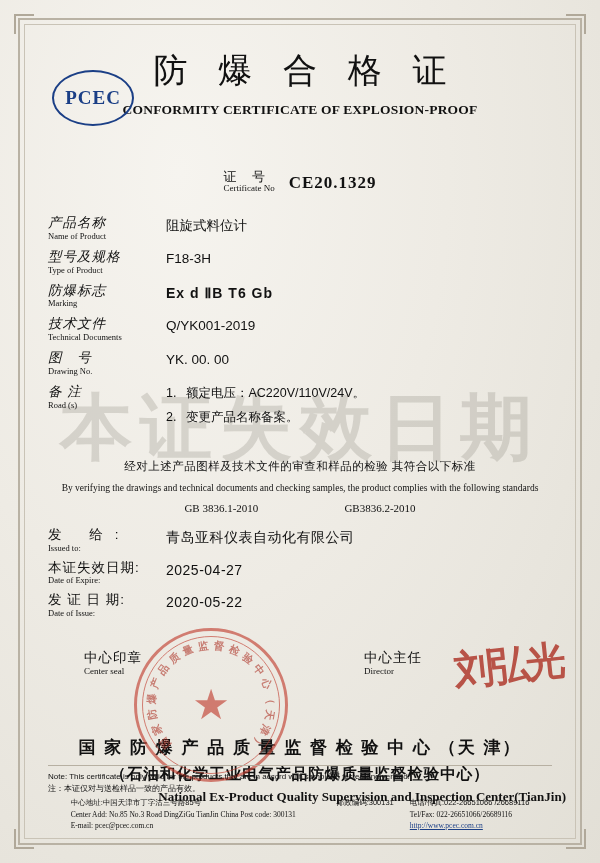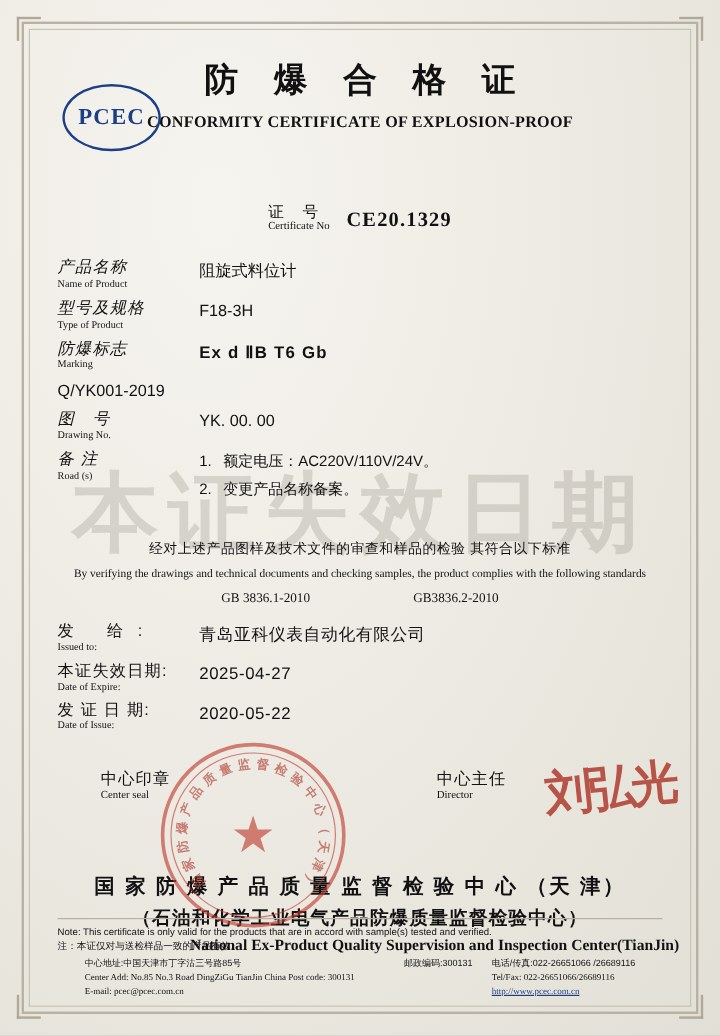--- a/index.html
+++ b/index.html
@@ -38,21 +38,21 @@
   
   .header{position:relative;height:108px;}
   .logo{
     position:absolute;left:18px;top:22px;
     width:78px;height:52px;border:2px solid #1b3f86;border-radius:50%;
     display:flex;align-items:center;justify-content:center;
     color:#1b3f86;font-weight:bold;font-size:19px;letter-spacing:1px;
     font-family:"Liberation Serif", serif;
   }
   .title-zh{
-    text-align:center;font-size:28px;font-weight:bold;color:#111;
+    text-align:center;font-size:34px;font-weight:normal;color:#111;
     letter-spacing:10px;padding-left:10px;margin-top:18px;
     font-family:"DejaVu Sans", sans-serif;
   }
   .title-en{
     text-align:center;font-size:13.5px;font-weight:bold;color:#111;
     margin-top:8px;letter-spacing:.2px;
     font-family:"Liberation Serif", serif;
   }
   .certno-row{
     margin-top:14px;display:flex;align-items:flex-end;justify-content:center;
@@ -211,20 +211,24 @@
 
       <div class="frow">
         <div class="flabel">
           <div class="zh">防爆标志</div>
           <div class="en">Marking</div>
         </div>
         <div class="fvalue bold marking">Ex d ⅡB T6 Gb</div>
       </div>
 
       <div class="frow">
+        <div class="flabel">
+          <div class="zh">技术文件</div>
+          <div class="en">Technical Documents</div>
+        </div>
         <div class="fvalue">Q/YK001-2019</div>
       </div>
 
       <div class="frow">
         <div class="flabel">
           <div class="zh sp2">图  号</div>
           <div class="en">Drawing No.</div>
         </div>
         <div class="fvalue">YK. 00. 00</div>
       </div>

